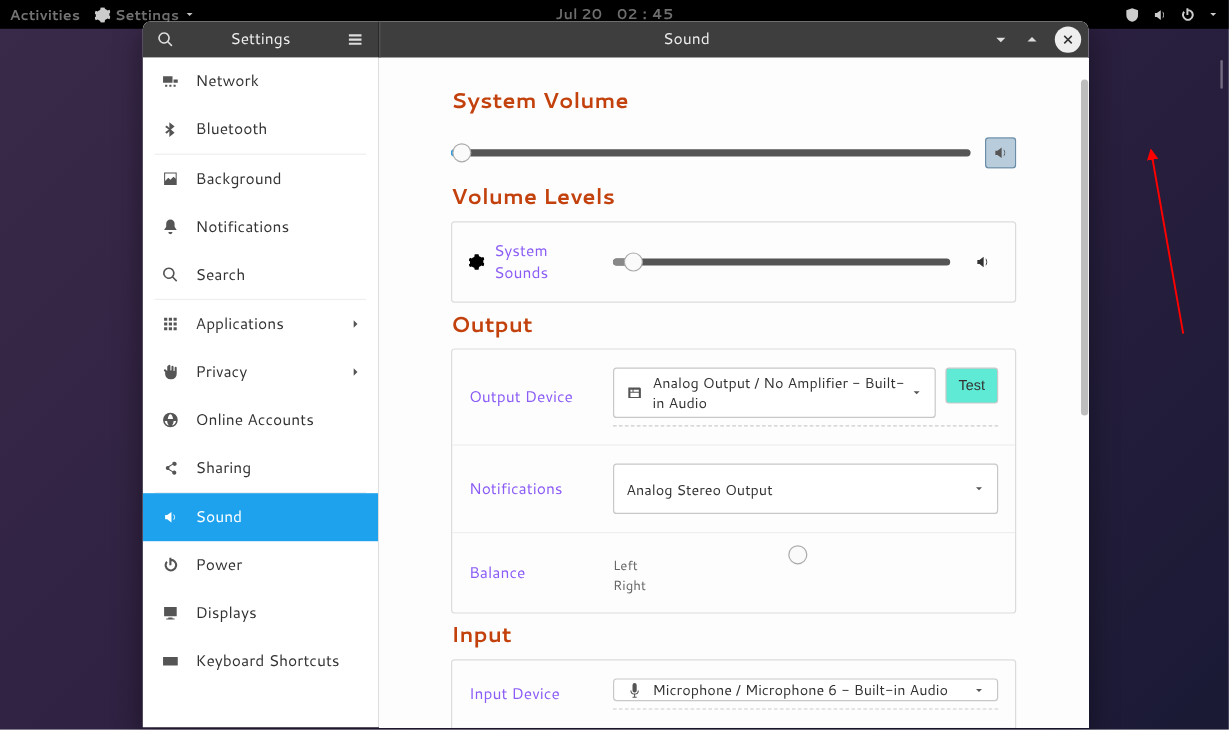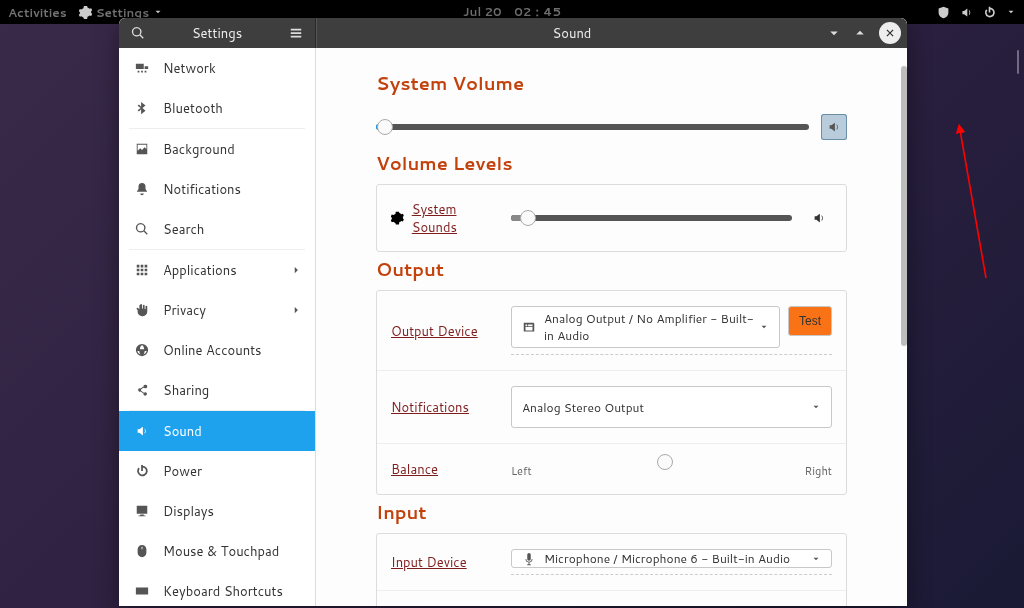--- a/index.html
+++ b/index.html
@@ -167,47 +167,47 @@
     .panel-row {
       display: flex;
       align-items: center;
       padding: 15px 14px;
       border-bottom: 1px solid #eee;
       font-size: 13px;
       color: #333;
       gap: 14px;
     }
     .panel-row:last-child { border-bottom: none; }
-    .panel-row .label { width: 106px; color: #7f1d1d; text-decoration: underline; }
+    .panel-row .label { width: 106px; color: #8b5cf6; }
     .panel-row .label.icon-label { display:flex; align-items:center; gap: 8px; }
     .field-col { flex: 1; display: flex; flex-direction: column; gap: 6px; }
     .combo {
       flex: 1;
       display: flex; align-items: center;
       border: 1px solid #c8c8c8;
       border-radius: 3px;
       height: 42px;
       padding: 0 10px;
       font-size: 12px;
       color: #333;
       background: #fff;
       cursor: pointer;
     }
     .combo .ci { margin-right: 8px; display: flex; }
     .combo .clabel { flex: 1; }
     .combo .cdrop { fill: #555; }
     .btn {
       height: 30px; padding: 0 10px;
       border: 1px solid #c8c8c8; border-radius: 3px;
-      font-size: 12px; background: #f97316; color: #333;
+      font-size: 12px; background: #5eead4; color: #333;
       cursor: pointer;
     }
     .dashed { border-top: 1px dashed #ccc; }
     .balance-row .bal-slider { flex: 1; display:flex; flex-direction: column; gap: 4px; }
-    .bal-labels { display: flex; justify-content: space-between; font-size: 11px; color: #666; }
+    .bal-labels { display: flex; justify-content: space-between; font-size: 11px; color: #666; flex-direction: column; }
 
     
     .content-scroll {
       position: absolute;
       right: 0; top: 18px; bottom: 6px;
       width: 6px;
     }
     .content-scroll .thumb {
       position: absolute; width: 6px; height: 280px; top: 0;
       background: rgba(0,0,0,0.25); border-radius: 3px;
@@ -468,26 +468,20 @@
           <span>Power</span>
         </div>
         <div class="sidebar-item">
           <svg width="14" height="14">
             <use href="#i-display"></use>
           </svg>
           <span>Displays</span>
         </div>
         <div class="sidebar-item">
           <svg width="14" height="14">
-            <use href="#i-mouse"></use>
-          </svg>
-          <span>Mouse &amp; Touchpad</span>
-        </div>
-        <div class="sidebar-item">
-          <svg width="14" height="14">
             <use href="#i-keyboard"></use>
           </svg>
           <span>Keyboard Shortcuts</span>
         </div>
       </div>
 
     <div class="content">
 
       <div class="section-title first">System Volume</div>
       <div class="sys-vol-row">

